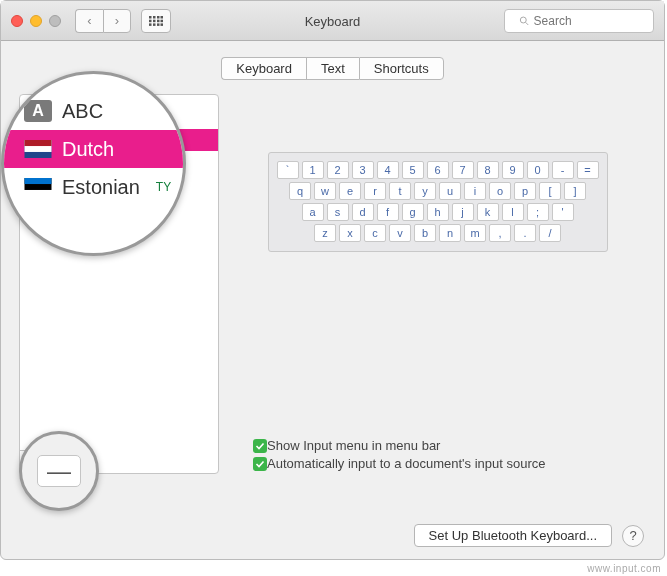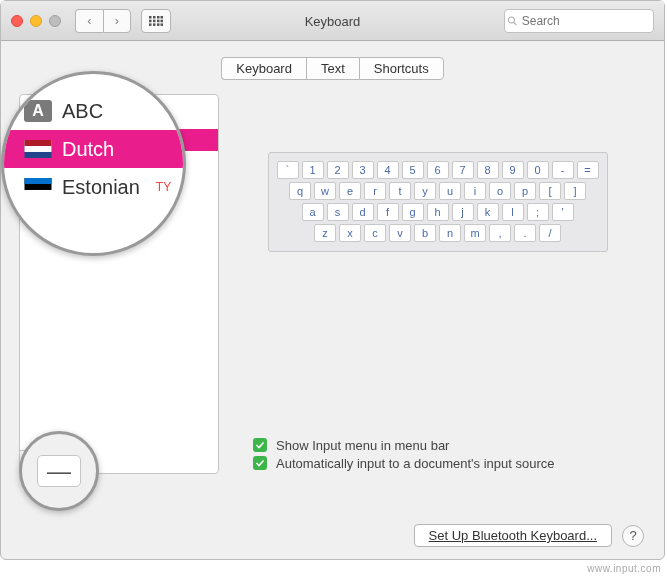--- a/index.html
+++ b/index.html
@@ -50,21 +50,21 @@
   .grid-icon { width: 14px; height: 10px; }
   .title {
     position: absolute; left: 50%; top: 50%;
     transform: translate(-50%, -50%);
     font-size: 13px; color: #444;
   }
   .search-wrap {
     margin-left: auto;
     display: flex; align-items: center;
     background: #fff; border: 1px solid #c0c0c0; border-radius: 4px;
-    height: 24px; width: 150px; padding: 0 2px;
+    height: 24px; width: 150px; padding: 0 14px;
   }
   .search-wrap svg { width: 12px; height: 12px; margin-right: 4px; opacity: 0.5; }
   .search-input {
     border: none; outline: none; font-size: 12px; width: 100%;
     background: transparent; color: #666;
   }
   .content { padding: 16px 18px 10px 18px; height: calc(100% - 40px); }
   .tabs {
     display: flex; justify-content: center; margin-bottom: 14px;
   }
@@ -103,21 +103,21 @@
   .key {
     background: #fff; border: 1px solid #c8c8c8; border-radius: 2px;
     width: 22px; height: 18px; font-size: 11px; color: #4a6aa8;
     display: flex; align-items: center; justify-content: center;
     font-weight: 500;
   }
   .checkboxes {
     margin-top: auto; padding: 8px 0 0 6px;
     font-size: 13px; color: #444;
   }
-  .cb-row { display: flex; align-items: flex-start; gap: 9px; margin-bottom: 3px; }
+  .cb-row { display: flex; align-items: center; gap: 0; margin-bottom: 3px; }
   .cb {
     width: 14px; height: 14px; background: #3cb54a;
     border-radius: 3px; display: flex; align-items:center; justify-content:center;
   }
   .cb svg { width: 10px; height: 10px; }
   .addremove {
     position: absolute; bottom: -1px; left: -1px;
     display: flex;
     border: 1px solid #c5c5c5; border-radius: 0 0 0 4px;
     background: #fafafa;
@@ -127,21 +127,21 @@
     align-items:center; justify-content:center;
     font-size: 16px; color: #555;
   }
   .ar-btn:first-child { border-right: 1px solid #c5c5c5; }
   .bottom-bar {
     position: absolute; bottom: 12px; right: 20px;
     display: flex; align-items: center; gap: 10px;
   }
   .setup-btn {
     padding: 3px 14px; font-size: 13px;
-    background: #fff; border: 1px solid #b5b5b5; border-radius: 4px; text-decoration: underline;
+    background: #fff; border: 1px solid #b5b5b5; border-radius: 4px;
   }
   .help-btn {
     width: 22px; height: 22px; border-radius: 50%;
     border: 1px solid #b5b5b5; background: #fafafa;
     display: flex; align-items:center; justify-content:center;
     font-size: 13px; color: #555;
   }
   
   .magnifier {
     position: absolute; top: 70px; left: 0px;
@@ -347,21 +347,21 @@
         </svg>
       <span>Dutch</span>
     </div>
     <div class="mag-item">
       <svg class="mag-flag" viewBox="0 0 3 2">
           <rect width="3" height="2" fill="#fff"></rect>
           <rect width="3" height="1.33" fill="#000"></rect>
           <rect width="3" height="0.67" fill="#0072CE"></rect>
         </svg>
       <span>Estonian</span>
-      <span style="margin-left:6px;color:#ef4444;font-size:12px">TY</span>
+      <span style="margin-left:6px;color:#15803d;font-size:12px">TY</span>
     </div>
   </div>
 
   <div class="magnifier2">
     <div class="minus-inner">—</div>
   </div>
 
   <div class="bottom-bar">
     <div class="setup-btn">Set Up Bluetooth Keyboard...</div>
     <div class="help-btn">?</div>

